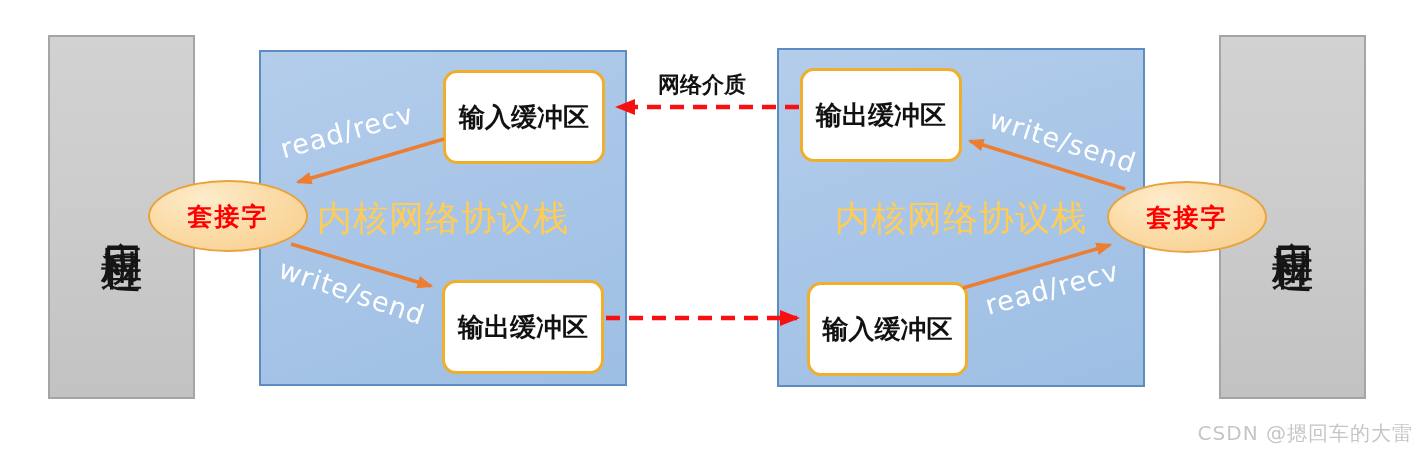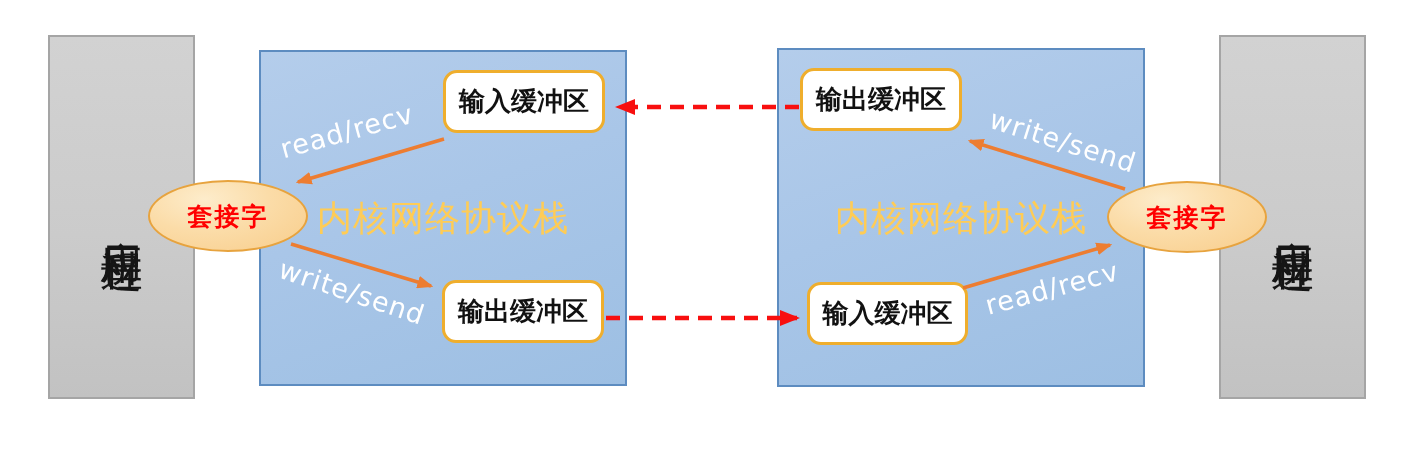--- a/index.html
+++ b/index.html
@@ -40,21 +40,21 @@
     position: absolute; width: 368px; text-align: center;
     top: 199px; font-size: 35px; line-height: 38px;
     color: #ffcc55; letter-spacing: 1px; white-space: nowrap;
   }
   .stack-title.left  { left: 259px; }
   .stack-title.right { left: 777px; }
 
   
   .buffer {
     position: absolute;
-    width: 162px; height: 63px;
+    width: 162px; height: 94px;
     background: #ffffff;
     border: 3px solid #efae2d;
     border-radius: 14px;
     display: flex; align-items: center; justify-content: center;
     font-size: 26px; font-weight: 600; color: #111111;
     z-index: 4; white-space: nowrap;
   }
   .buffer.l-in  { left: 443px; top: 70px;  }
   .buffer.l-out { left: 442px; top: 280px; }
   .buffer.r-out { left: 800px; top: 68px;  }
@@ -129,34 +129,36 @@
   <div class="call-label lbl-r-read">read/recv</div>
 
   <div class="buffer l-in">输入缓冲区</div>
   <div class="buffer l-out">输出缓冲区</div>
   <div class="buffer r-out">输出缓冲区</div>
   <div class="buffer r-in">输入缓冲区</div>
 
   <div class="socket left">套接字</div>
   <div class="socket right">套接字</div>
 
+  <div class="medium-label">网络介质</div>
 
   <svg class="connectors" width="1421" height="449" viewBox="0 0 1421 449">
     <defs>
       <marker id="oarrow" viewBox="0 0 10 8" refX="8.5" refY="4" markerWidth="16" markerHeight="13" orient="auto" markerUnits="userSpaceOnUse">
         <path d="M0,0 L10,4 L0,8 Z" fill="#ed7d31"></path>
       </marker>
       <marker id="rarrow" viewBox="0 0 10 8" refX="8.5" refY="4" markerWidth="21" markerHeight="16" orient="auto" markerUnits="userSpaceOnUse">
         <path d="M0,0 L10,4 L0,8 Z" fill="#f80f0f"></path>
       </marker>
     </defs>
 
     <line x1="444" y1="139" x2="298" y2="182" stroke="#ed7d31" stroke-width="3.5" marker-end="url(#oarrow)"></line>
     <line x1="291" y1="244" x2="431" y2="286" stroke="#ed7d31" stroke-width="3.5" marker-end="url(#oarrow)"></line>
     <line x1="1125" y1="189" x2="970" y2="141" stroke="#ed7d31" stroke-width="3.5" marker-end="url(#oarrow)"></line>
     <line x1="963" y1="288" x2="1110" y2="245" stroke="#ed7d31" stroke-width="3.5" marker-end="url(#oarrow)"></line>
 
     <line x1="799" y1="107" x2="618" y2="107" stroke="#f80f0f" stroke-width="4.5" stroke-dasharray="14 9" marker-end="url(#rarrow)"></line>
     <line x1="606" y1="318" x2="797" y2="318" stroke="#f80f0f" stroke-width="4.5" stroke-dasharray="14 9" marker-end="url(#rarrow)"></line>
   </svg>
 
+  <div class="watermark">CSDN @摁回车的大雷</div>
 
 </div>
 
 </body></html>

